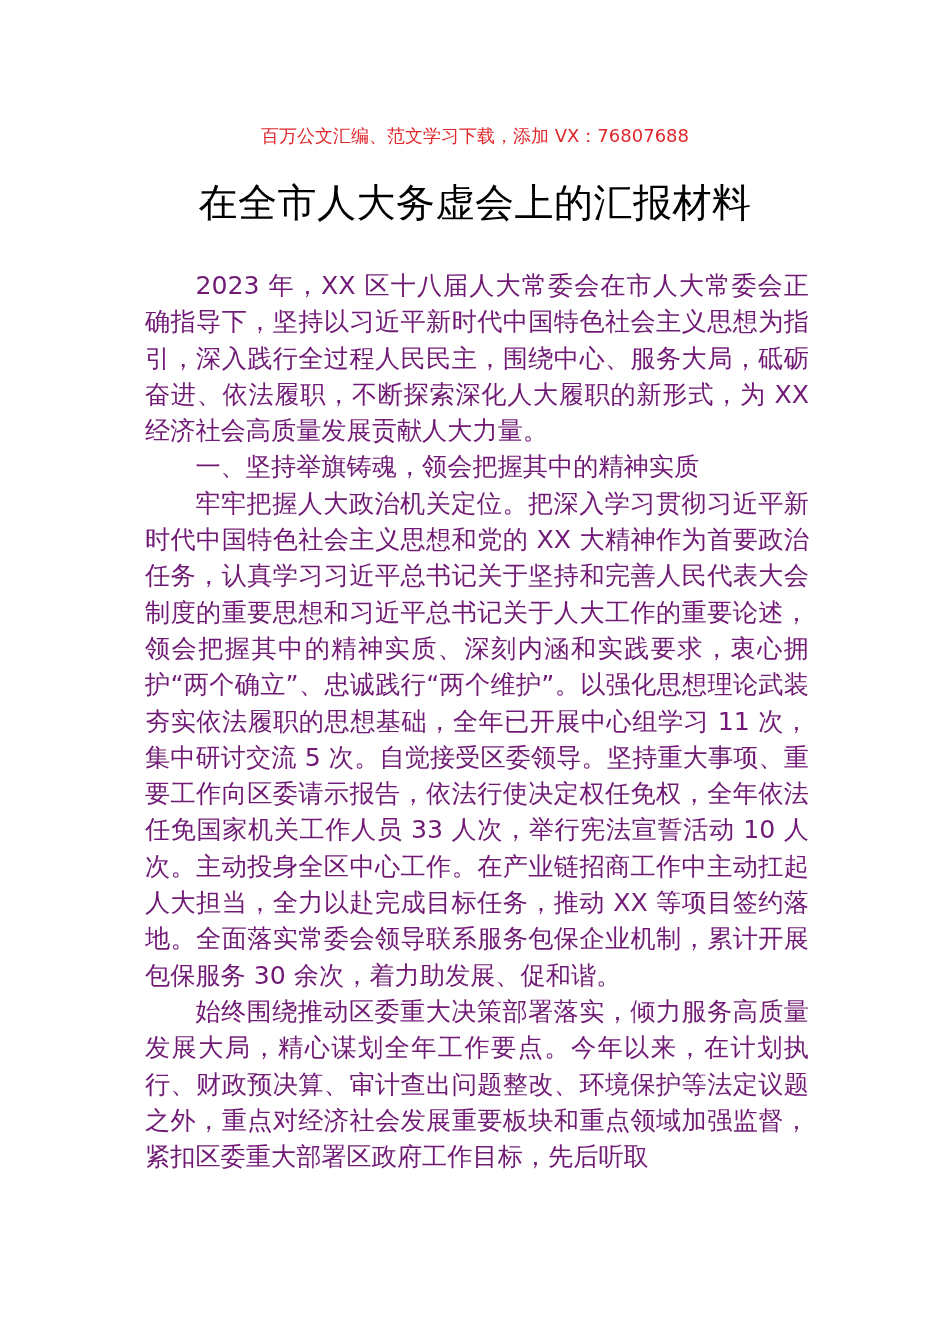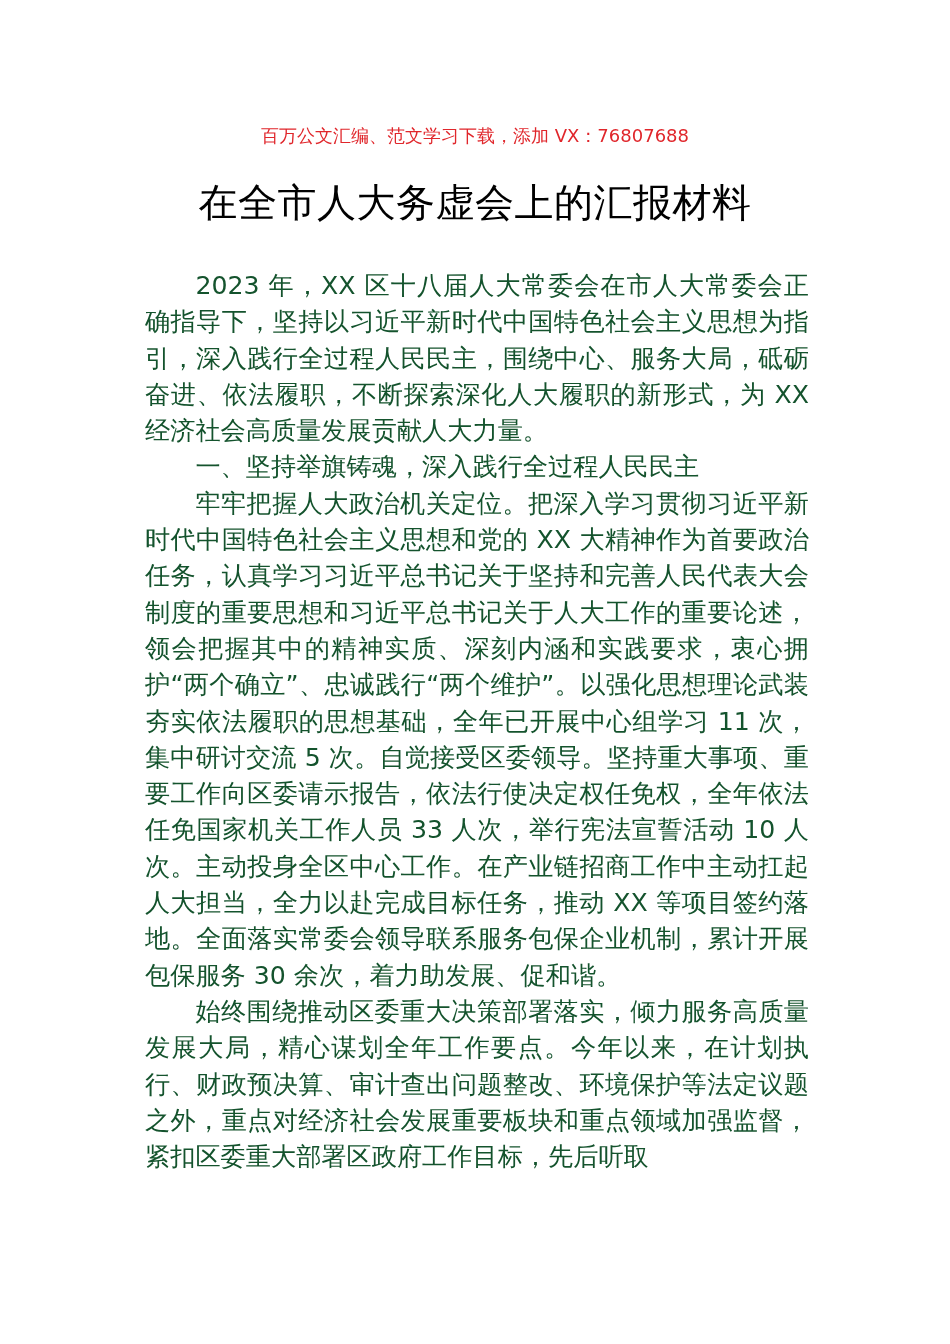--- a/index.html
+++ b/index.html
@@ -12,31 +12,31 @@
     margin-top: 40px;
   }
   .title {
     position: absolute; left: 0; right: 0; top: 176px; text-align: center;
     font-family: "DejaVu Sans", sans-serif; font-size: 39px; color: #000;
     letter-spacing: 0.5px;
   }
   .body {
     position: absolute; left: 145px; top: 268px; width: 664px;
     font-family: "DejaVu Sans", "Liberation Serif", sans-serif;
-    font-size: 25.2px; line-height: 36.3px; color: #14532d;
+    font-size: 25.2px; line-height: 36.3px; color: #701a75;
     text-align: justify; text-justify: inter-character;
   }
   .body p { margin: 0; text-indent: 2em; }
   .body p.heading { text-indent: 2em; }
 </style>
 </head>
 <body>
 
 <div class="page">
   <div class="watermark">百万公文汇编、范文学习下载，添加 VX：76807688</div>
   <div class="title">在全市人大务虚会上的汇报材料</div>
   <div class="body">
     <p>2023 年，XX 区十八届人大常委会在市人大常委会正确指导下，坚持以习近平新时代中国特色社会主义思想为指引，深入践行全过程人民民主，围绕中心、服务大局，砥砺奋进、依法履职，不断探索深化人大履职的新形式，为 XX 经济社会高质量发展贡献人大力量。</p>
-    <p class="heading">一、坚持举旗铸魂，深入践行全过程人民民主</p>
+    <p class="heading">一、坚持举旗铸魂，领会把握其中的精神实质</p>
     <p>牢牢把握人大政治机关定位。把深入学习贯彻习近平新时代中国特色社会主义思想和党的 XX 大精神作为首要政治任务，认真学习习近平总书记关于坚持和完善人民代表大会制度的重要思想和习近平总书记关于人大工作的重要论述，领会把握其中的精神实质、深刻内涵和实践要求，衷心拥护“两个确立”、忠诚践行“两个维护”。以强化思想理论武装夯实依法履职的思想基础，全年已开展中心组学习 11 次，集中研讨交流 5 次。自觉接受区委领导。坚持重大事项、重要工作向区委请示报告，依法行使决定权任免权，全年依法任免国家机关工作人员 33 人次，举行宪法宣誓活动 10 人次。主动投身全区中心工作。在产业链招商工作中主动扛起人大担当，全力以赴完成目标任务，推动 XX 等项目签约落地。全面落实常委会领导联系服务包保企业机制，累计开展包保服务 30 余次，着力助发展、促和谐。</p>
     <p>始终围绕推动区委重大决策部署落实，倾力服务高质量发展大局，精心谋划全年工作要点。今年以来，在计划执行、财政预决算、审计查出问题整改、环境保护等法定议题之外，重点对经济社会发展重要板块和重点领域加强监督，紧扣区委重大部署区政府工作目标，先后听取</p>
   </div>
 </div>
 
 </body></html>

